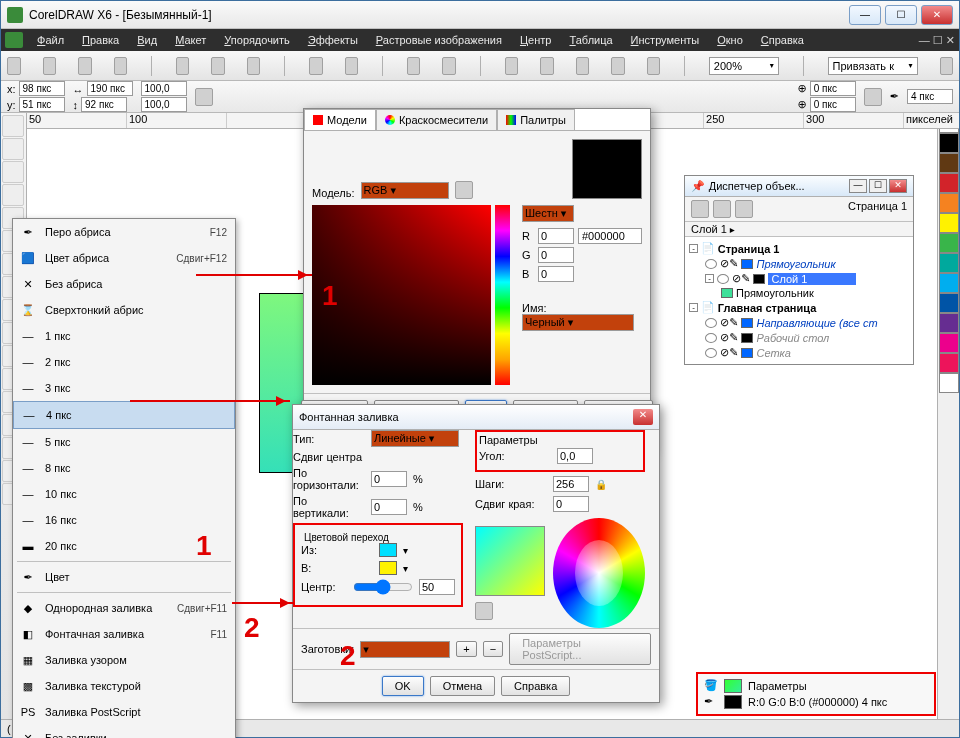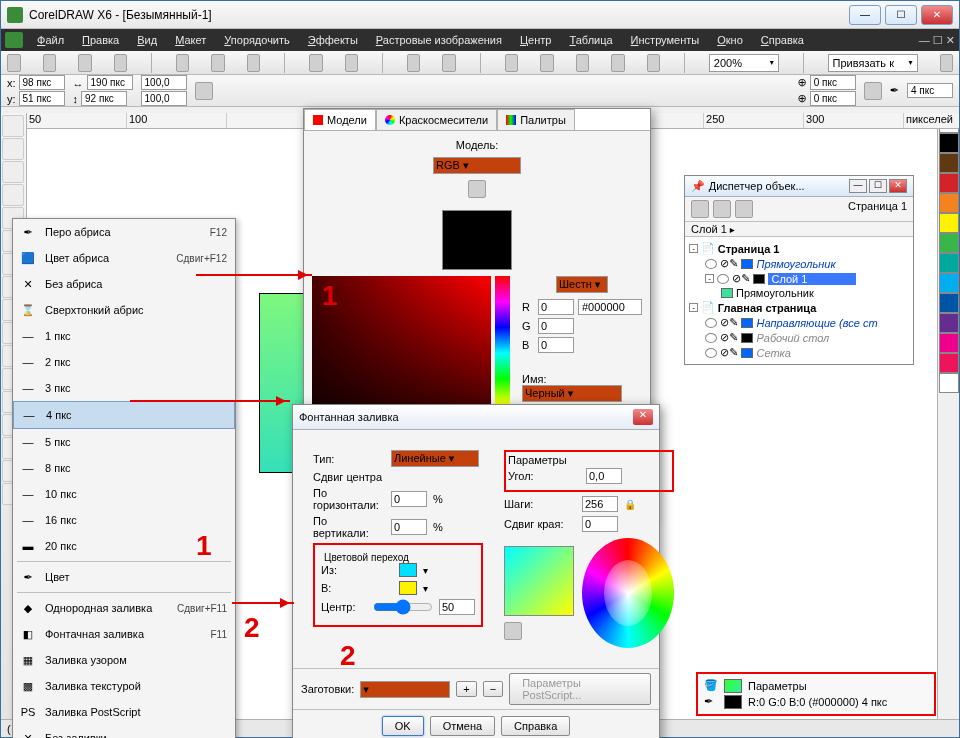--- a/index.html
+++ b/index.html
@@ -9,21 +9,21 @@
 .titlebar .appicon{width:16px;height:16px;background:#3a8b3a;border-radius:2px;margin-right:6px;}
 .titlebar .title{flex:1;font-size:12px;}
 .winbtns{display:flex;gap:0;}
 .winbtn{width:32px;height:20px;border:1px solid #7a9ec7;border-radius:3px;display:flex;align-items:center;justify-content:center;font-size:10px;margin-left:4px;background:linear-gradient(#f2f8ff,#d8e8f8);}
 .winbtn.close{background:linear-gradient(#f28b8b,#c83030);color:#fff;}
 .menubar{height:22px;background:#2e2e2e;display:flex;align-items:center;padding:0 4px;gap:2px;}
 .menubar .micon{width:18px;height:16px;background:#3a8b3a;border-radius:2px;margin-right:4px;}
 .menubar span{color:#e8e8e8;padding:3px 8px;text-decoration:underline;text-decoration-color:transparent;}
 .menubar span:first-letter{text-decoration:underline;}
 .menubar .mdic{margin-left:auto;display:flex;gap:6px;color:#ccc;}
-.toolbar{height:24px;background:linear-gradient(#f8f8f8,#e4e4e4);border-bottom:1px solid #b8b8b8;display:flex;align-items:center;padding:0 6px;gap:22px;}
+.toolbar{height:30px;background:linear-gradient(#f8f8f8,#e4e4e4);border-bottom:1px solid #b8b8b8;display:flex;align-items:center;padding:0 6px;gap:22px;}
 .tb-ico{width:18px;height:18px;background:#d0d0d0;border:1px solid #a0a0a0;border-radius:2px;}
 .tb-sep{width:1px;height:20px;background:#b0b0b0;margin:0 2px;}
 .zoom{background:#fff;border:1px solid #9a9a9a;padding:2px 4px;min-width:70px;display:inline-flex;align-items:center;}
 .zoom::after{content:"▾";margin-left:auto;font-size:8px;}
 .propbar{height:32px;background:linear-gradient(#f8f8f8,#e8e8e8);border-bottom:1px solid #b8b8b8;display:flex;align-items:center;padding:0 6px;gap:8px;font-size:10px;}
 .propgrp{display:flex;flex-direction:column;gap:1px;}
 .proprow{display:flex;align-items:center;gap:3px;}
 .pbox{background:#fff;border:1px solid #9a9a9a;padding:1px 3px;min-width:46px;font-size:10px;}
 .mainarea{position:absolute;top:112px;left:0;right:0;bottom:18px;display:flex;}
 .toolbox{width:26px;background:linear-gradient(#f4f4f4,#e4e4e4);border-right:1px solid #b0b0b0;display:flex;flex-direction:column;gap:1px;padding:2px 1px;}
@@ -47,41 +47,41 @@
 .hlbox{border:2px solid #ee0000;position:absolute;}
 
 
 .dlg{position:absolute;background:#f4f4f4;border:1px solid #888;box-shadow:3px 3px 10px rgba(0,0,0,0.4);z-index:5;}
 .dlg-color{left:303px;top:108px;width:348px;}
 .dlg-tabs{display:flex;border-bottom:1px solid #b0b0b0;background:#fff;}
 .dlg-tab{padding:4px 8px;border:1px solid #b0b0b0;border-bottom:none;background:#f0f0f0;display:flex;align-items:center;gap:4px;}
 .dlg-tab.act{background:#fff;}
 .dlg-tab .ti{width:10px;height:10px;}
 .dlg-body{padding:8px;}
-.modelrow{display:flex;align-items:center;gap:6px;margin-bottom:6px;flex-direction:column;}
+.modelrow{display:flex;align-items:flex-end;gap:6px;margin-bottom:6px;}
 .modelrow select,.sel{background:#c2410c;border:1px solid #9a9a9a;padding:1px 2px;min-width:88px;}
 .colorfield{display:flex;gap:4px;}
 .satfield{width:190px;height:180px;background:linear-gradient(to right,#000,red);background-blend-mode:multiply;position:relative;}
 .satfield::after{content:"";position:absolute;inset:0;background:linear-gradient(to bottom,rgba(255,0,0,0.3),#000);}
 .huebar{width:16px;height:180px;background:linear-gradient(red,magenta,blue,cyan,lime,yellow,orange,red);}
 .prevbox{width:70px;height:60px;background:#000;border:1px solid #888;}
 .rgbinputs{margin-top:6px;display:flex;flex-direction:column;gap:3px;}
 .rgbrow{display:flex;align-items:center;gap:4px;font-size:10px;}
 .rgbrow .nlab{width:12px;}
 .numin{background:#fff;border:1px solid #9a9a9a;width:36px;padding:1px 2px;}
 .hexbox{background:#fff;border:1px solid #9a9a9a;width:64px;padding:1px 3px;}
 .dlgbtns{display:flex;gap:6px;padding:6px;border-top:1px solid #c0c0c0;justify-content:center;}
 .btn{background:linear-gradient(#fdfdfd,#e2e2e2);border:1px solid #8a8a8a;padding:3px 12px;border-radius:2px;}
 .btn.def{border:1px solid #3a78c8;box-shadow:0 0 2px #5a98e8;}
 
 
 .dlg-ff{left:292px;top:404px;width:368px;z-index:20;}
 .dlg-ff .ttlbar{background:linear-gradient(#fff,#e4ecf6);padding:4px 6px;display:flex;align-items:center;border-bottom:1px solid #b0b0b0;}
 .dlg-ff .ttlbar .cx{margin-left:auto;width:20px;height:16px;background:linear-gradient(#f28b8b,#c83030);color:#fff;text-align:center;font-size:10px;border-radius:2px;}
-.ff-body{padding:20px;display:flex;gap:21px;}
+.ff-body{padding:0;display:flex;gap:12px;}
 .ff-left{width:170px;}
 .ff-right{width:170px;}
 .ff-row{display:flex;align-items:center;gap:6px;margin-bottom:4px;font-size:10px;}
 .ff-row .flab{width:72px;}
 .ff-preview{width:70px;height:70px;background:linear-gradient(135deg,cyan,yellow);border:1px solid #888;margin-bottom:6px;}
 .ff-wheel{width:110px;height:110px;border-radius:50%;background:conic-gradient(red,yellow,lime,cyan,blue,magenta,red);position:relative;}
 .ff-wheel::after{content:"";position:absolute;inset:22px;background:radial-gradient(#fff,transparent);border-radius:50%;}
 .cs{width:18px;height:14px;border:1px solid #666;display:inline-block;}
 .ff-fieldset{border:1px solid #c0c0c0;padding:6px;margin-top:4px;}
 .ff-fieldset .leg{font-size:10px;margin-top:-12px;background:#f4f4f4;display:inline-block;padding:0 3px;}
@@ -397,21 +397,21 @@
               <span class="nlab">G</span>
               <input class="numin" value="0" style="">
             </div>
           <div class="rgbrow">
               <span class="nlab">B</span>
               <input class="numin" value="0" style="">
             </div>
         </div>
         <div style="margin-top:20px">
           <div>Имя:</div>
-          <div class="sel" style="width:100px"><span>Черный</span> ▾</div>
+          <div class="sel" style="width:112px"><span>Черный</span> ▾</div>
         </div>
       </div>
     </div>
   </div>
   <div class="dlgbtns">
     <div class="btn"><span>Доб. в палитру</span> ▾</div>
     <div class="btn"><span>Параметры</span> ▾</div>
     <div class="btn def">OK</div>
     <div class="btn">Отмена</div>
     <div class="btn">Справка</div>

